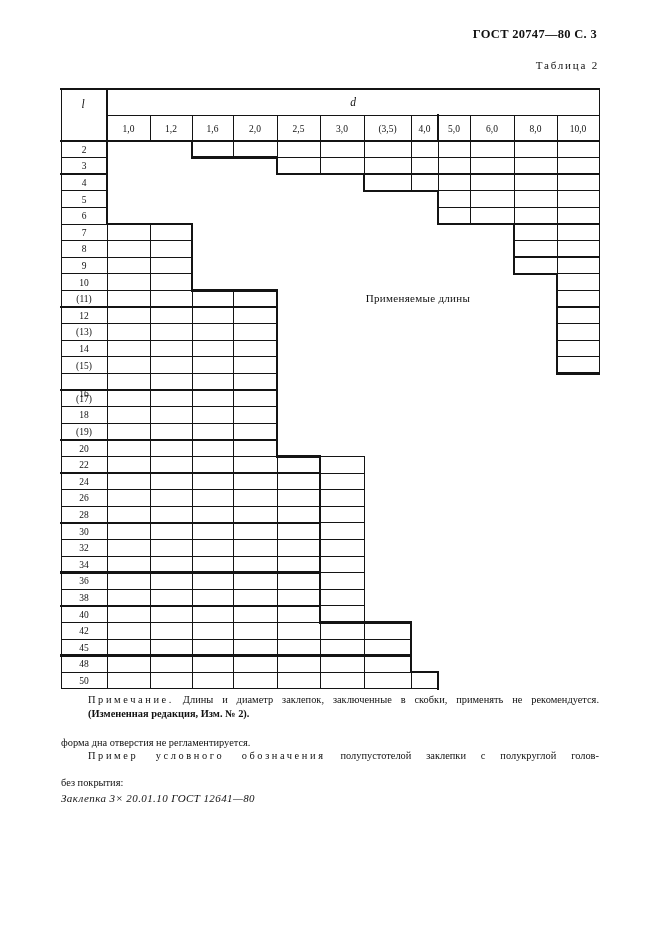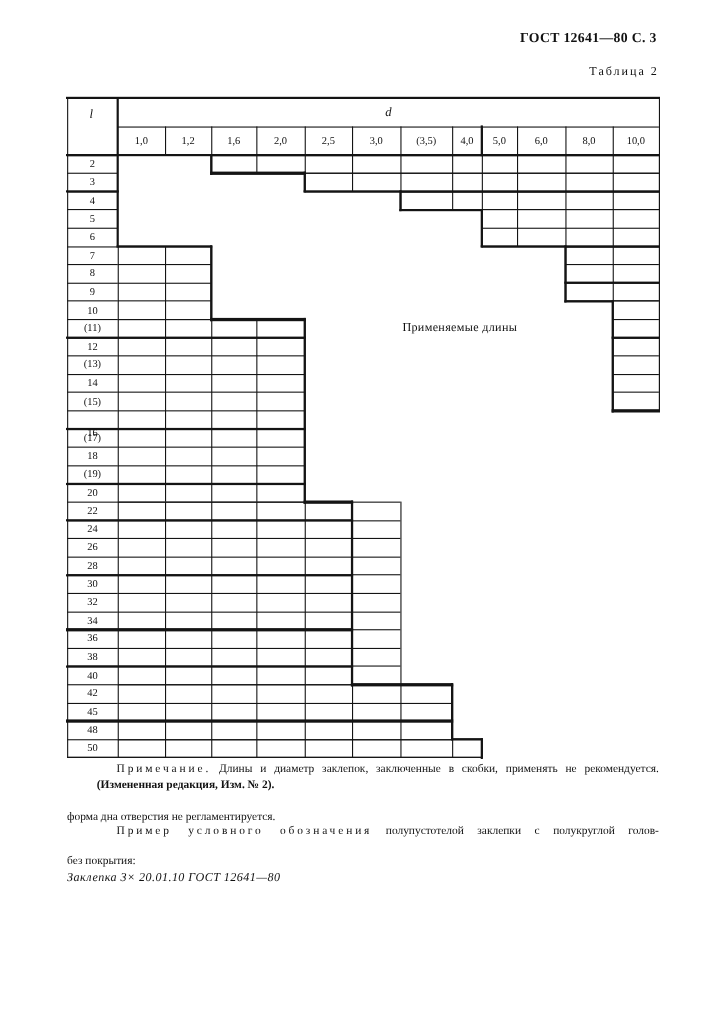--- a/index.html
+++ b/index.html
@@ -9,31 +9,31 @@
   .tbl-caption{position:absolute;top:59px;right:62px;font-size:11px;letter-spacing:1.8px;}
   .unit-label{position:absolute;top:75px;left:0;width:661px;text-align:center;font-size:10.5px;}
   #tbl{position:absolute;left:0;top:0;width:661px;height:720px;}
   .ln{position:absolute;background:#141414;}
   .lbl{position:absolute;transform:translate(-50%,-50%);font-size:9.5px;white-space:nowrap;color:#111;}
   .ghead{font-style:italic;font-size:11.5px;}
   .region-lbl{font-size:11px;letter-spacing:.3px;}
   .notes{position:absolute;left:61px;top:0;width:538px;height:936px;font-size:10.4px;}
   .nline{position:absolute;left:0;right:0;height:13.5px;white-space:nowrap;line-height:13.5px;}
   .jl{white-space:normal;text-align:justify;text-align-last:justify;}
-  .ls{letter-spacing:2.6px;margin-left:18px;}
+  .ls{letter-spacing:2.6px;}
   .bseg{font-weight:bold;}
   .iseg{font-style:italic;}
   .designation{position:absolute;left:61px;top:792px;width:538px;text-align:left;
                font-style:italic;font-size:11px;letter-spacing:.4px;}
 </style>
 </head>
 <body>
 
 <div class="page">
-  <div class="gost-num">ГОСТ 12641—80 С. 3</div>
+  <div class="gost-num">ГОСТ 20747—80 С. 3</div>
   <div class="tbl-caption">Таблица 2</div>
   <div id="tbl">
       <div class="ln" style="left: 106.5px; top: 224px; width: 1px; height: 66.4px;"></div>
       <div class="ln" style="left: 149.5px; top: 224px; width: 1px; height: 66.4px;"></div>
       <div class="ln" style="left: 191.5px; top: 224px; width: 1px; height: 66.4px;"></div>
       <div class="ln" style="left: 107px; top: 223.5px; width: 85px; height: 1px;"></div>
       <div class="ln" style="left: 107px; top: 240.1px; width: 85px; height: 1px;"></div>
       <div class="ln" style="left: 107px; top: 256.7px; width: 85px; height: 1px;"></div>
       <div class="ln" style="left: 107px; top: 273.3px; width: 85px; height: 1px;"></div>
       <div class="ln" style="left: 107px; top: 289.9px; width: 85px; height: 1px;"></div>

